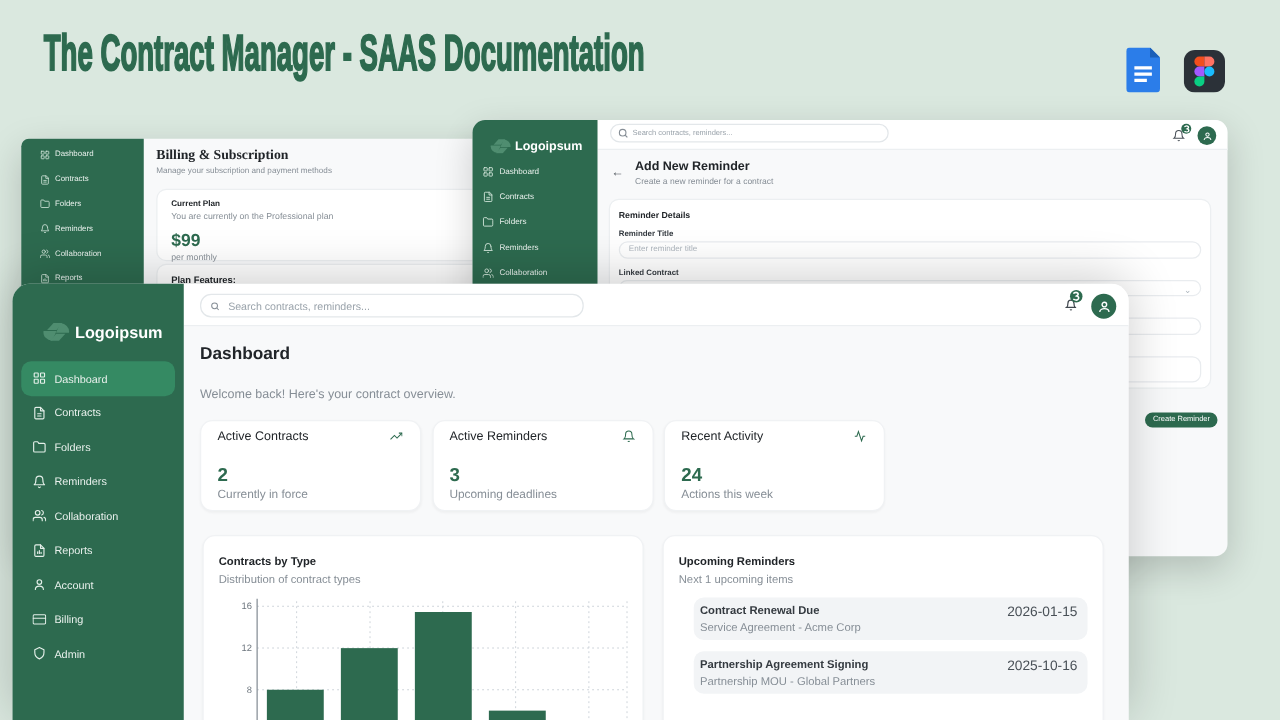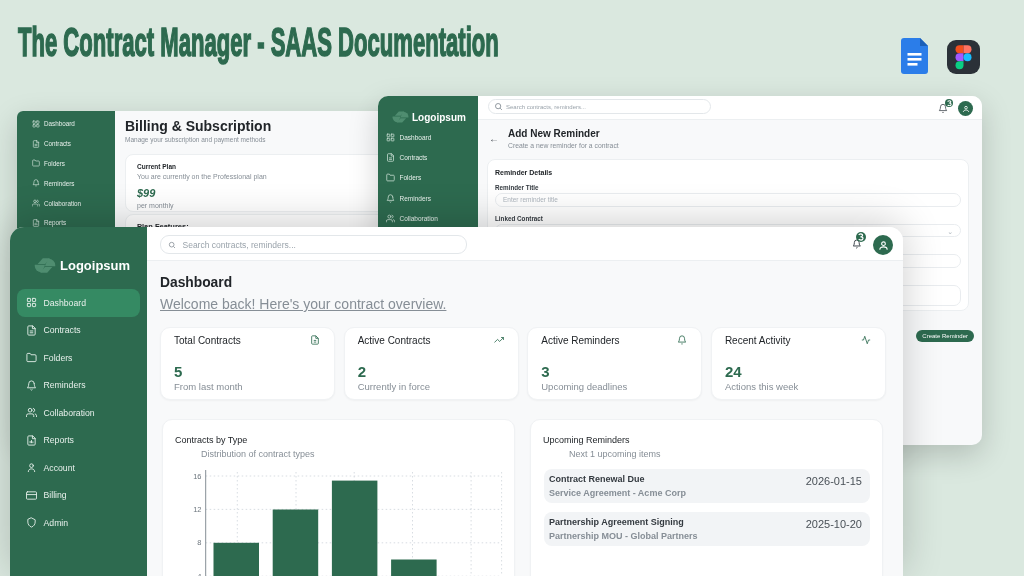--- a/index.html
+++ b/index.html
@@ -1,35 +1,35 @@
 <!DOCTYPE html>
 <html><head>
 <meta charset="utf-8">
 <style>
 * { margin:0; padding:0; box-sizing:border-box; }
 html,body { width:1024px; height:576px; overflow:hidden; font-family:"Liberation Sans", sans-serif; }
 body { background:#dae8df; position:relative; will-change:transform; }
-.h1wrap { position:absolute; left:18px; top:22px; }
+.h1wrap { position:absolute; left:35px; top:22px; }
 h1 { font-size:40.5px; line-height:1; font-weight:bold; color:#2d6a4f; -webkit-text-stroke:1.6px #2d6a4f; transform:scaleX(0.545); transform-origin:left top; white-space:nowrap; letter-spacing:0px; }
 
 .win { position:absolute; background:#f8f9fa; box-shadow:0 10px 30px rgba(0,0,0,0.18); }
 .sidebar { position:absolute; left:0; top:0; bottom:0; background:#2d6a4f; }
 .mi { display:flex; align-items:center; color:#e8f0ec; }
 .mi svg { flex:0 0 auto; }
 
 #w1 { left:17px; top:111px; width:600px; height:330px; border-radius:6px; }
 #w1 .sidebar { width:98px; border-radius:6px 0 0 6px; padding-top:3px; }
 #w1 .mi { height:19.8px; padding-left:15px; gap:4px; font-size:6.3px; }
 #w1 .main { position:absolute; left:98px; right:0; top:0; bottom:0; padding:8px 10px; }
-#w1 h2 { font-size:14px; line-height:1; color:#212529; letter-spacing:0px; }
+#w1 h2 { font-size:11px; line-height:1; color:#212529; letter-spacing:0px;font-family:Liberation Serif, serif; }
 #w1 .sub { font-size:6.5px; color:#868e96; margin-top:4px; line-height:1; }
 #w1 .card { background:#fff; border-radius:8px; border:1px solid #eceff1; margin-top:10px; padding:8px 11px; width:420px; height:58px; }
 #w1 .ct { font-size:6.5px; font-weight:bold; color:#212529; }
 #w1 .cs { font-size:7px; color:#868e96; margin-top:3px; }
-#w1 .price { font-size:11px; font-weight:bold; color:#2d6a4f; margin-top:7px;font-style:italic; }
+#w1 .price { font-size:14px; font-weight:bold; color:#2d6a4f; margin-top:7px; }
 #w1 .pf { font-size:7.5px; font-weight:bold; color:#212529; margin-top:2px; background:#fff; border:1px solid #eceff1; border-radius:8px 8px 0 0; width:420px; padding:7px 11px 20px; }
 
 #w2 { left:378px; top:96px; width:604px; height:349px; border-radius:10px; }
 #w2 .sidebar { width:100px; border-radius:10px 0 0 10px; padding-top:15px; }
 #w2 .logo { display:flex; align-items:center; gap:3px; padding-left:14px; margin-bottom:4px; }
 #w2 .logo span { color:#fff; font-weight:bold; font-size:10px; }
 #w2 .mi { height:20.3px; padding-left:8px; gap:4.5px; font-size:6.5px; }
 #w2 .main { position:absolute; left:100px; right:0; top:0; bottom:0; border-radius:0 10px 10px 0; overflow:hidden; }
 #w2 .topbar { height:24px; background:#fff; border-bottom:1px solid #eceff1; position:relative; }
 #w2 .search { position:absolute; left:10px; top:3px; width:223px; height:15px; border:1px solid #e3e7ea; border-radius:8px; background:#fff; font-size:6px; color:#9aa3ab; display:flex; align-items:center; padding-left:5px; gap:3px; }
@@ -54,34 +54,34 @@
 #w3 .mi { height:27.5px; padding-left:8.5px; gap:7px; font-size:8.7px; margin:0 7px; border-radius:8px; }
 #w3 .mi.active { background:#358a63; }
 #w3 .main { position:absolute; left:137px; right:0; top:0; bottom:0; border-radius:0 14px 0 0; overflow:hidden; }
 #w3 .topbar { height:34px; background:#fff; border-bottom:1px solid #eceff1; position:relative; }
 #w3 .search { position:absolute; left:13px; top:8px; width:307px; height:19px; border:1px solid #e3e7ea; border-radius:9px; background:#fff; font-size:8.5px; color:#9aa3ab; display:flex; align-items:center; padding-left:7px; gap:6.5px; }
 #w3 .bell { position:absolute; right:42px; top:11.5px; width:9.5px; height:10px; }
 #w3 .badge { position:absolute; right:37px; top:4.5px; width:10px; height:10px; border-radius:50%; background:#2d6a4f; color:#fff; font-size:6.5px; display:flex; align-items:center; justify-content:center; }
 #w3 .avatar { position:absolute; right:10px; top:8px; width:20px; height:20px; border-radius:50%; background:#2d6a4f; display:flex; align-items:center; justify-content:center; }
 #w3 .content { padding:14px 17px 0 13px; }
 #w3 h2 { font-size:13.8px; color:#212529; letter-spacing:0px; }
-#w3 .welcome { font-size:14px; color:#868e96; margin-top:6px;text-decoration:underline; }
+#w3 .welcome { font-size:10px; color:#868e96; margin-top:20px; }
 .stats { display:flex; gap:8.5px; margin-top:15px; }
 .stat { background:#fff; border-radius:10px; border:1px solid #f0f2f4; box-shadow:0 1px 2px rgba(0,0,0,0.04); width:177px; height:73px; padding:6.5px 13px; position:relative; }
 .stat .t { font-size:10px; color:#212529; }
 .stat svg { position:absolute; right:14px; top:6.5px; width:10px; height:10px; }
 .stat .n { font-size:15px; font-weight:bold; color:#2d6a4f; margin-top:17px; }
 .stat .s { font-size:9.5px; color:#868e96; margin-top:1px; }
 .row2 { display:flex; gap:15px; margin-top:19px; margin-left:2px; }
 .bigcard { background:#fff; border-radius:10px; border:1px solid #f0f2f4; box-shadow:0 1px 2px rgba(0,0,0,0.04); width:353px; height:200px; padding:15px 12px 12px; position:relative; }
-.bigcard .t { font-size:9px; font-weight:normal; color:#212529; }
-.bigcard .s { font-size:9px; color:#868e96; margin-top:4px;margin-left:26px; }
-.rem { background:#f2f4f6; border-radius:8px; margin:9px 0 0 1px; padding:5px 6px 5px 5px; position:relative; }
+.bigcard .t { font-size:9px; font-weight:bold; color:#212529; }
+.bigcard .s { font-size:9px; color:#868e96; margin-top:4px; }
+.rem { background:#f2f4f6; border-radius:8px; margin:9px 0 0 12px; padding:5px 6px 5px 5px; position:relative; }
 .rem .rt { font-size:9px; font-weight:bold; color:#343a40; }
-.rem .rs { font-size:9px; color:#868e96; margin-top:4px;font-weight:bold; }
+.rem .rs { font-size:9px; color:#868e96; margin-top:4px; }
 .rem .rd { position:absolute; right:8px; top:6.5px; font-size:11px; color:#495057; }
 
 .ic { width:9px; height:9px; }
 </style>
 </head>
 <body>
 <div class="h1wrap">
     <h1>The Contract Manager - SAAS Documentation</h1>
   </div>
 
@@ -302,30 +302,20 @@
           <svg width="11" height="11" viewBox="0 0 24 24" fill="none" stroke="#fff" stroke-width="2.4">
             <circle cx="12" cy="8" r="4"></circle>
             <path d="M4 21c0-4 4-6 8-6s8 2 8 6"></path>
           </svg>
         </div>
   </div>
   <div class="content">
     <h2>Dashboard</h2>
     <div class="welcome">Welcome back! Here's your contract overview.</div>
     <div class="stats">
-      <div class="stat">
-            <div class="t">Total Contracts</div>
-            <svg width="11" height="11" viewBox="0 0 24 24" fill="none" stroke="#2d6a4f" stroke-width="2">
-              <path d="M14 2H6a2 2 0 00-2 2v16a2 2 0 002 2h12a2 2 0 002-2V8z"></path>
-              <path d="M14 2v6h6"></path>
-              <path d="M9 13h6M9 17h6"></path>
-            </svg>
-            <div class="n">5</div>
-            <div class="s">From last month</div>
-          </div>
       <div class="stat">
             <div class="t">Active Contracts</div>
             <svg width="11" height="11" viewBox="0 0 24 24" fill="none" stroke="#2d6a4f" stroke-width="2">
               <path d="M23 6l-9.5 9.5-5-5L1 18"></path>
               <path d="M17 6h6v6"></path>
             </svg>
             <div class="n">2</div>
             <div class="s">Currently in force</div>
           </div>
       <div class="stat">
@@ -385,21 +375,21 @@
         <div class="s">Next 1 upcoming items</div>
         <div style="margin-top:9.5px">
           <div class="rem">
                 <div class="rt">Contract Renewal Due</div>
                 <div class="rs">Service Agreement - Acme Corp</div>
                 <div class="rd">2026-01-15</div>
               </div>
           <div class="rem">
                 <div class="rt">Partnership Agreement Signing</div>
                 <div class="rs">Partnership MOU - Global Partners</div>
-                <div class="rd">2025-10-20</div>
+                <div class="rd">2025-10-16</div>
               </div>
         </div>
       </div>
     </div>
   </div>
  </div>
  <div class="sidebar" id="sb3">
   <div class="logo">
         <svg width="22" height="15" viewBox="0 0 25 17">
           <path d="M10 0.4 h8.2 l-5.4 6.4 h-8.6 z" fill="#4f8d70"></path>

